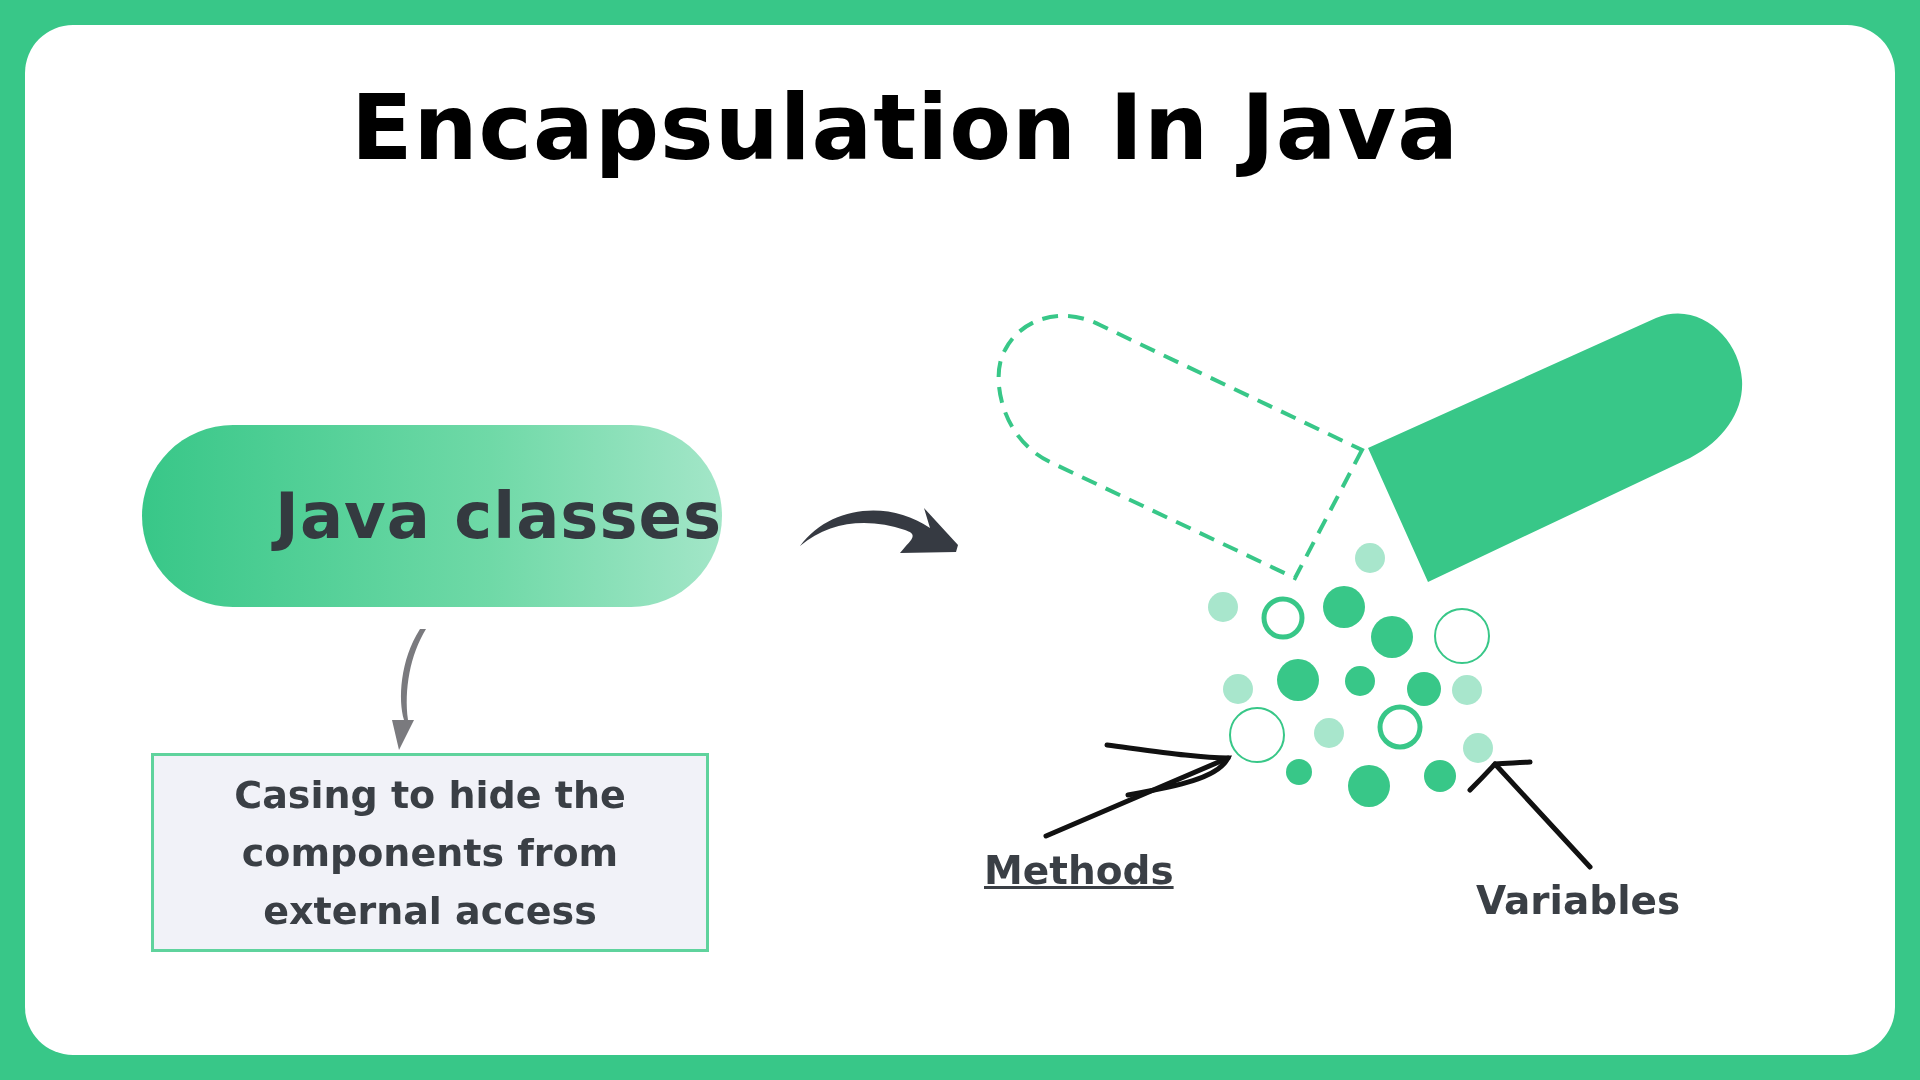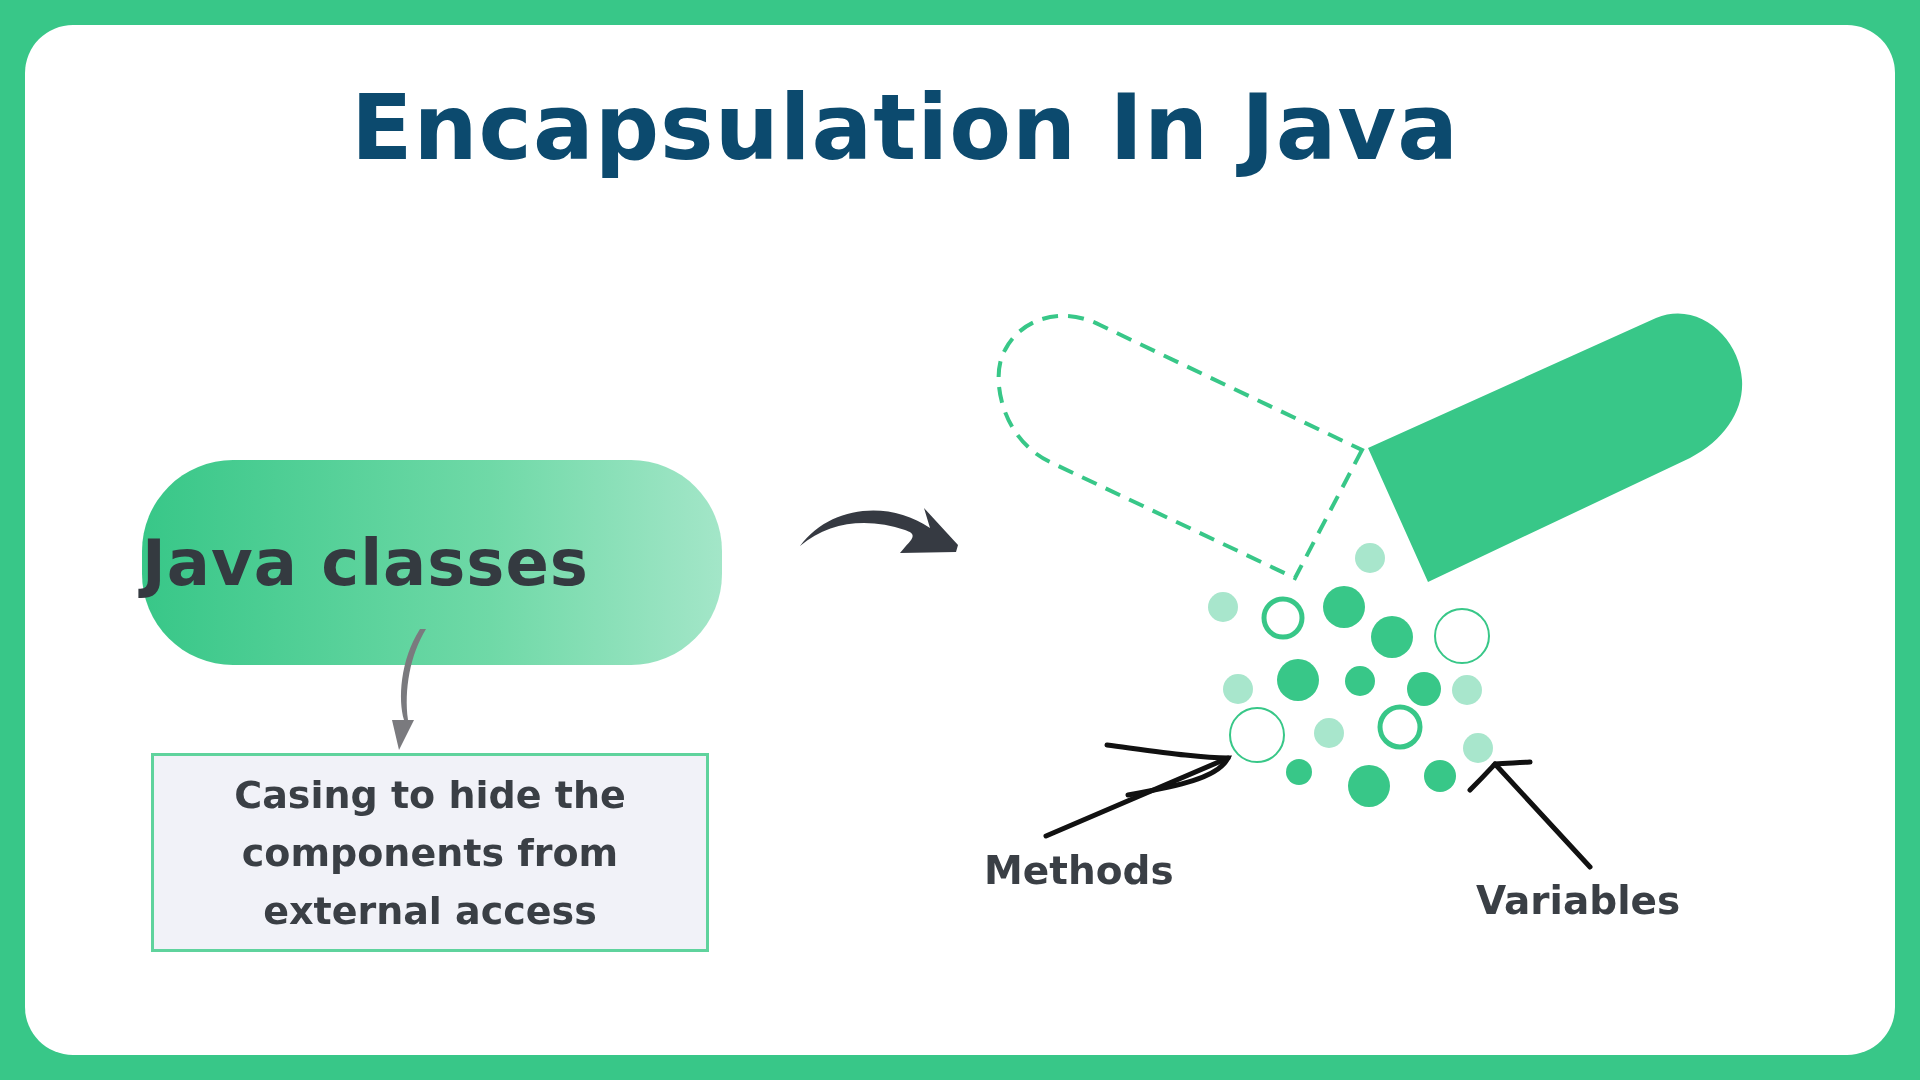--- a/index.html
+++ b/index.html
@@ -1,20 +1,20 @@
 <!DOCTYPE html>
 <html><head>
 <meta charset="utf-8">
 <style>
   html, body { margin:0; padding:0; }
   body { width:1920px; height:1080px; background:#38c788; position:relative; overflow:hidden; font-family:"DejaVu Sans", sans-serif; }
   .card { position:absolute; left:25px; top:25px; width:1870px; height:1030px; background:#ffffff; border-radius:48px; }
-  .title { position:absolute; left:0; width:1810px; top:75px; text-align:center; font-size:90px; font-weight:bold; color:#0c4a6e; letter-spacing:1px; }
-  .pill { position:absolute; left:142px; top:460px; width:580px; height:205px; border-radius:91px;
-          background:linear-gradient(90deg,#38c788 0%,#6fd9a7 60%,#a3e6c8 100%); display:flex; align-items:center; justify-content:flex-start; }
+  .title { position:absolute; left:0; width:1810px; top:75px; text-align:center; font-size:90px; font-weight:bold; color:#000000; letter-spacing:1px; }
+  .pill { position:absolute; left:142px; top:425px; width:580px; height:182px; border-radius:91px;
+          background:linear-gradient(90deg,#38c788 0%,#6fd9a7 60%,#a3e6c8 100%); display:flex; align-items:center; justify-content:flex-end; }
   .pill span { font-size:64px; color:#343a40; font-weight:bold; letter-spacing:1px; }
   .desc { position:absolute; left:151px; top:753px; width:558px; height:199px; background:#f1f2f8; border:3px solid #5fd39d; box-sizing:border-box;
           display:flex; align-items:center; justify-content:center; text-align:center; }
   .desc span { font-size:38px; font-weight:bold; color:#3a3f45; line-height:58px; }
   .label { position:absolute; font-size:39px; font-weight:bold; color:#3a3f45; }
   svg.layer { position:absolute; left:0; top:0; }
 </style>
 </head>
 <body>
 
@@ -73,14 +73,14 @@
     <line x1="1590" y1="867" x2="1495" y2="764"></line>
     <path d="M1330,760 C1330,760 1330,760 1330,760" stroke="none"></path>
     <path d="M1470,790 C1485,775 1493,766 1495,764 C1507,763 1515,763 1530,762"></path>
   </g>
 </svg>
 
 <div class="desc">
   <span>Casing to hide the components from external access</span>
 </div>
 
-<div class="label" style="left:984px; top:848px;">Methods</div>
+<div class="label" style="left:984px; top:848px;text-decoration:underline;">Methods</div>
 <div class="label" style="left:1476px; top:878px;">Variables</div>
 
 </body></html>

